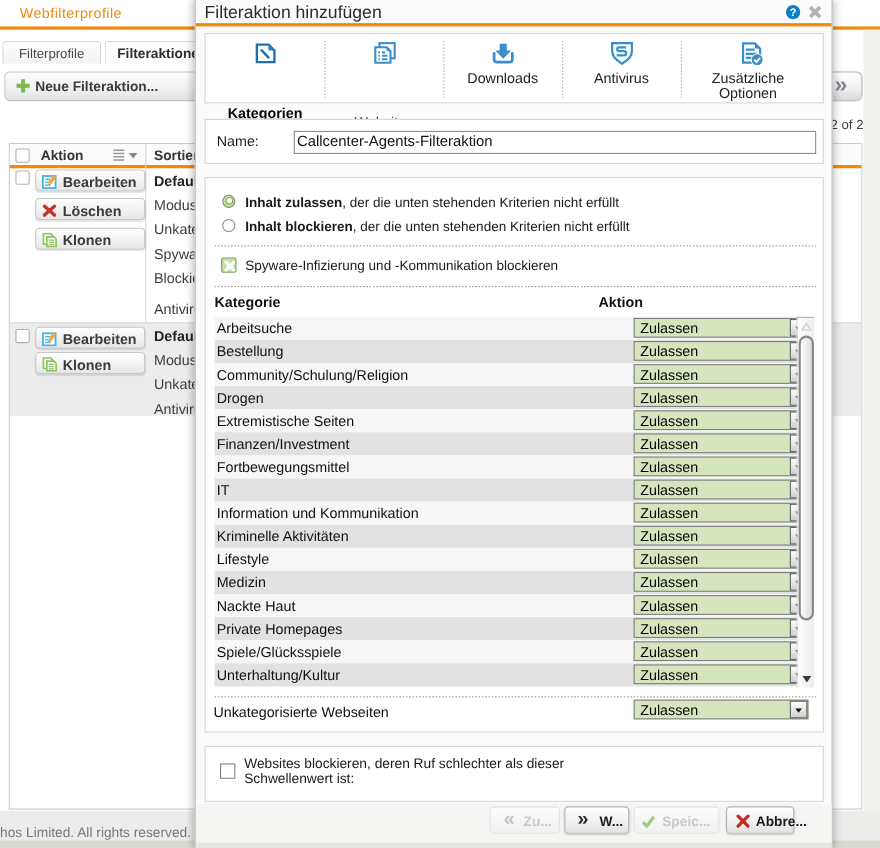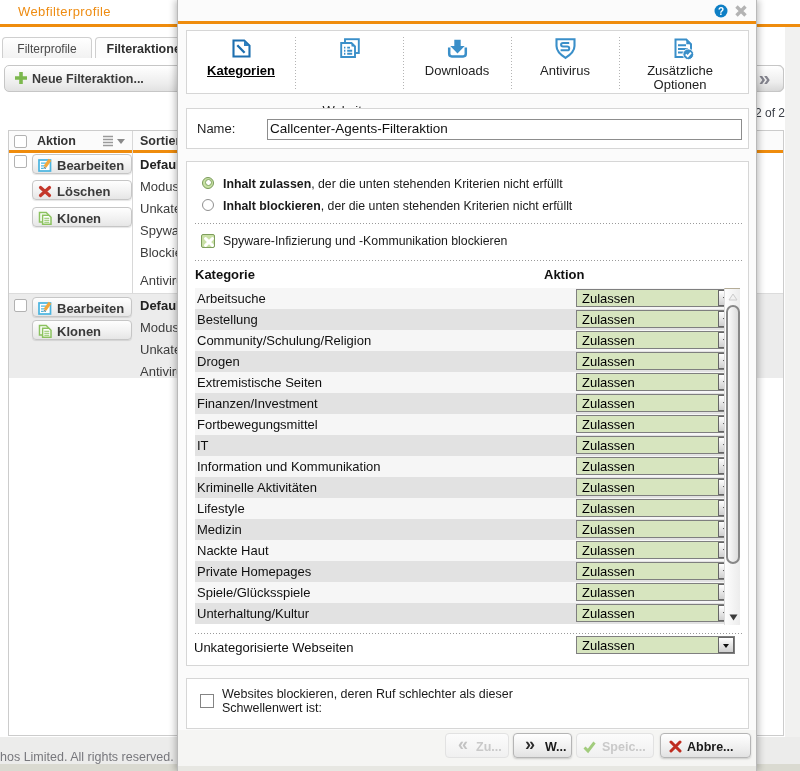--- a/index.html
+++ b/index.html
@@ -193,37 +193,38 @@
     <div class="c2" style="top:211px;">Unkategorisierte Webseiten: Blockieren</div>
     <div class="c2" style="top:233px;">Antivirus-Scan: Deaktiviert</div>
   </div>
   <div class="abs" style="left:785px;top:27px;width:15px;height:710px;background:#f1f1f0;"></div>
   <div id="bgfooter" class="abs">
       <span>hos Limited. All rights reserved.</span>
     </div>
   <div id="bgbar" class="abs"></div>
 
   <div id="modal" class="abs">
+    <div id="mtitle">Filteraktion hinzufügen</div>
     <svg id="mhelp" width="14" height="14" viewBox="0 0 14 14">
         <circle cx="7" cy="7" r="6.5" fill="#0e7fc5"></circle>
         <text x="7" y="10.5" font-size="10" font-weight="bold" fill="#fff" text-anchor="middle" font-family="Liberation Sans">?</text>
       </svg>
     <svg id="mclose" width="14" height="14" viewBox="0 0 14 14">
         <path d="M2.5 2.5 L11.5 11.5 M11.5 2.5 L2.5 11.5" stroke="#b3b3b3" stroke-width="3.4"></path>
       </svg>
     <div id="morange"></div>
 
     <div id="tabstrip" class="mbox">
 
       <svg class="ticon" style="left:44px;" width="21" height="21" viewBox="0 0 21 21">
           <path d="M2.5 2.5 H13.2 L18.5 7.8 V18.5 H2.5 Z" fill="#fff" stroke="#1d6fb0" stroke-width="2.1"></path>
           <path d="M13 2.5 L18.5 8 H13 Z" fill="#2e80c0"></path>
           <path d="M6.3 7.2 L13.6 14.8" stroke="#1d6fb0" stroke-width="2.3"></path>
         </svg>
-      <div class="tlabel" style="left:0px;"><b style="text-decoration:underline;color:#000;">Kategorien</b></div>
+      <div class="tlabel" style="left:0px;margin-top:32px;"><b style="text-decoration:underline;color:#000;">Kategorien</b></div>
       <div class="tsep" style="left:108px;"></div>
 
       <svg class="ticon" style="left:151px;" width="23" height="21" viewBox="0 0 23 21">
           <rect x="7" y="1.2" width="13.8" height="13.8" fill="#ffffff" stroke="#3a8fc9" stroke-width="1.9"></rect>
           <path d="M3.2 5 H13.5 L17 8.5 V19 H3.2 Z" fill="#ffffff" stroke="#3a8fc9" stroke-width="1.9"></path>
           <path d="M13.5 5 L17 8.5 H13.5 Z" fill="#3a8fc9"></path>
           <path d="M6 9.6 H7.4 M9.2 9.6 H12 M6 12.7 H7.4 M9.2 12.7 H14.2 M6 15.8 H7.4 M9.2 15.8 H14.2" stroke="#3a8fc9" stroke-width="1.9"></path>
         </svg>
       <div class="tlabel" style="left:108px;margin-top:40px;">Websites</div>
       <div class="tsep" style="left:216px;"></div>
@@ -452,21 +453,21 @@
     <div class="fbtn on" style="left:335px;width:59px;">
         <span class="gui" style="left:11px;color:#2e2e2e;">»</span>
         <span class="t" style="left:31px;">W...</span>
       </div>
     <div class="fbtn off" style="left:398px;width:78px;">
         <svg style="position:absolute;left:5px;top:6px;" width="15" height="14" viewBox="0 0 15 14">
           <path d="M2.5 7.5 L6 11 L12.5 2.5" fill="none" stroke="#a2cc7d" stroke-width="2.9"></path>
         </svg>
         <span class="t" style="left:25px;">Speic...</span>
       </div>
-    <div class="fbtn on" style="left:482px;width:91px;">
+    <div class="fbtn on" style="left:482px;width:62px;">
         <svg style="position:absolute;left:8px;top:6px;" width="13" height="13" viewBox="0 0 13 13">
           <path d="M2 2 L11 11 M11 2 L2 11" stroke="#bf2d20" stroke-width="3" stroke-linecap="round"></path>
         </svg>
         <span class="t" style="left:26px;">Abbre...</span>
       </div>
     <div id="mfootbar"></div>
   </div>
 </div>
 
 </body></html>

